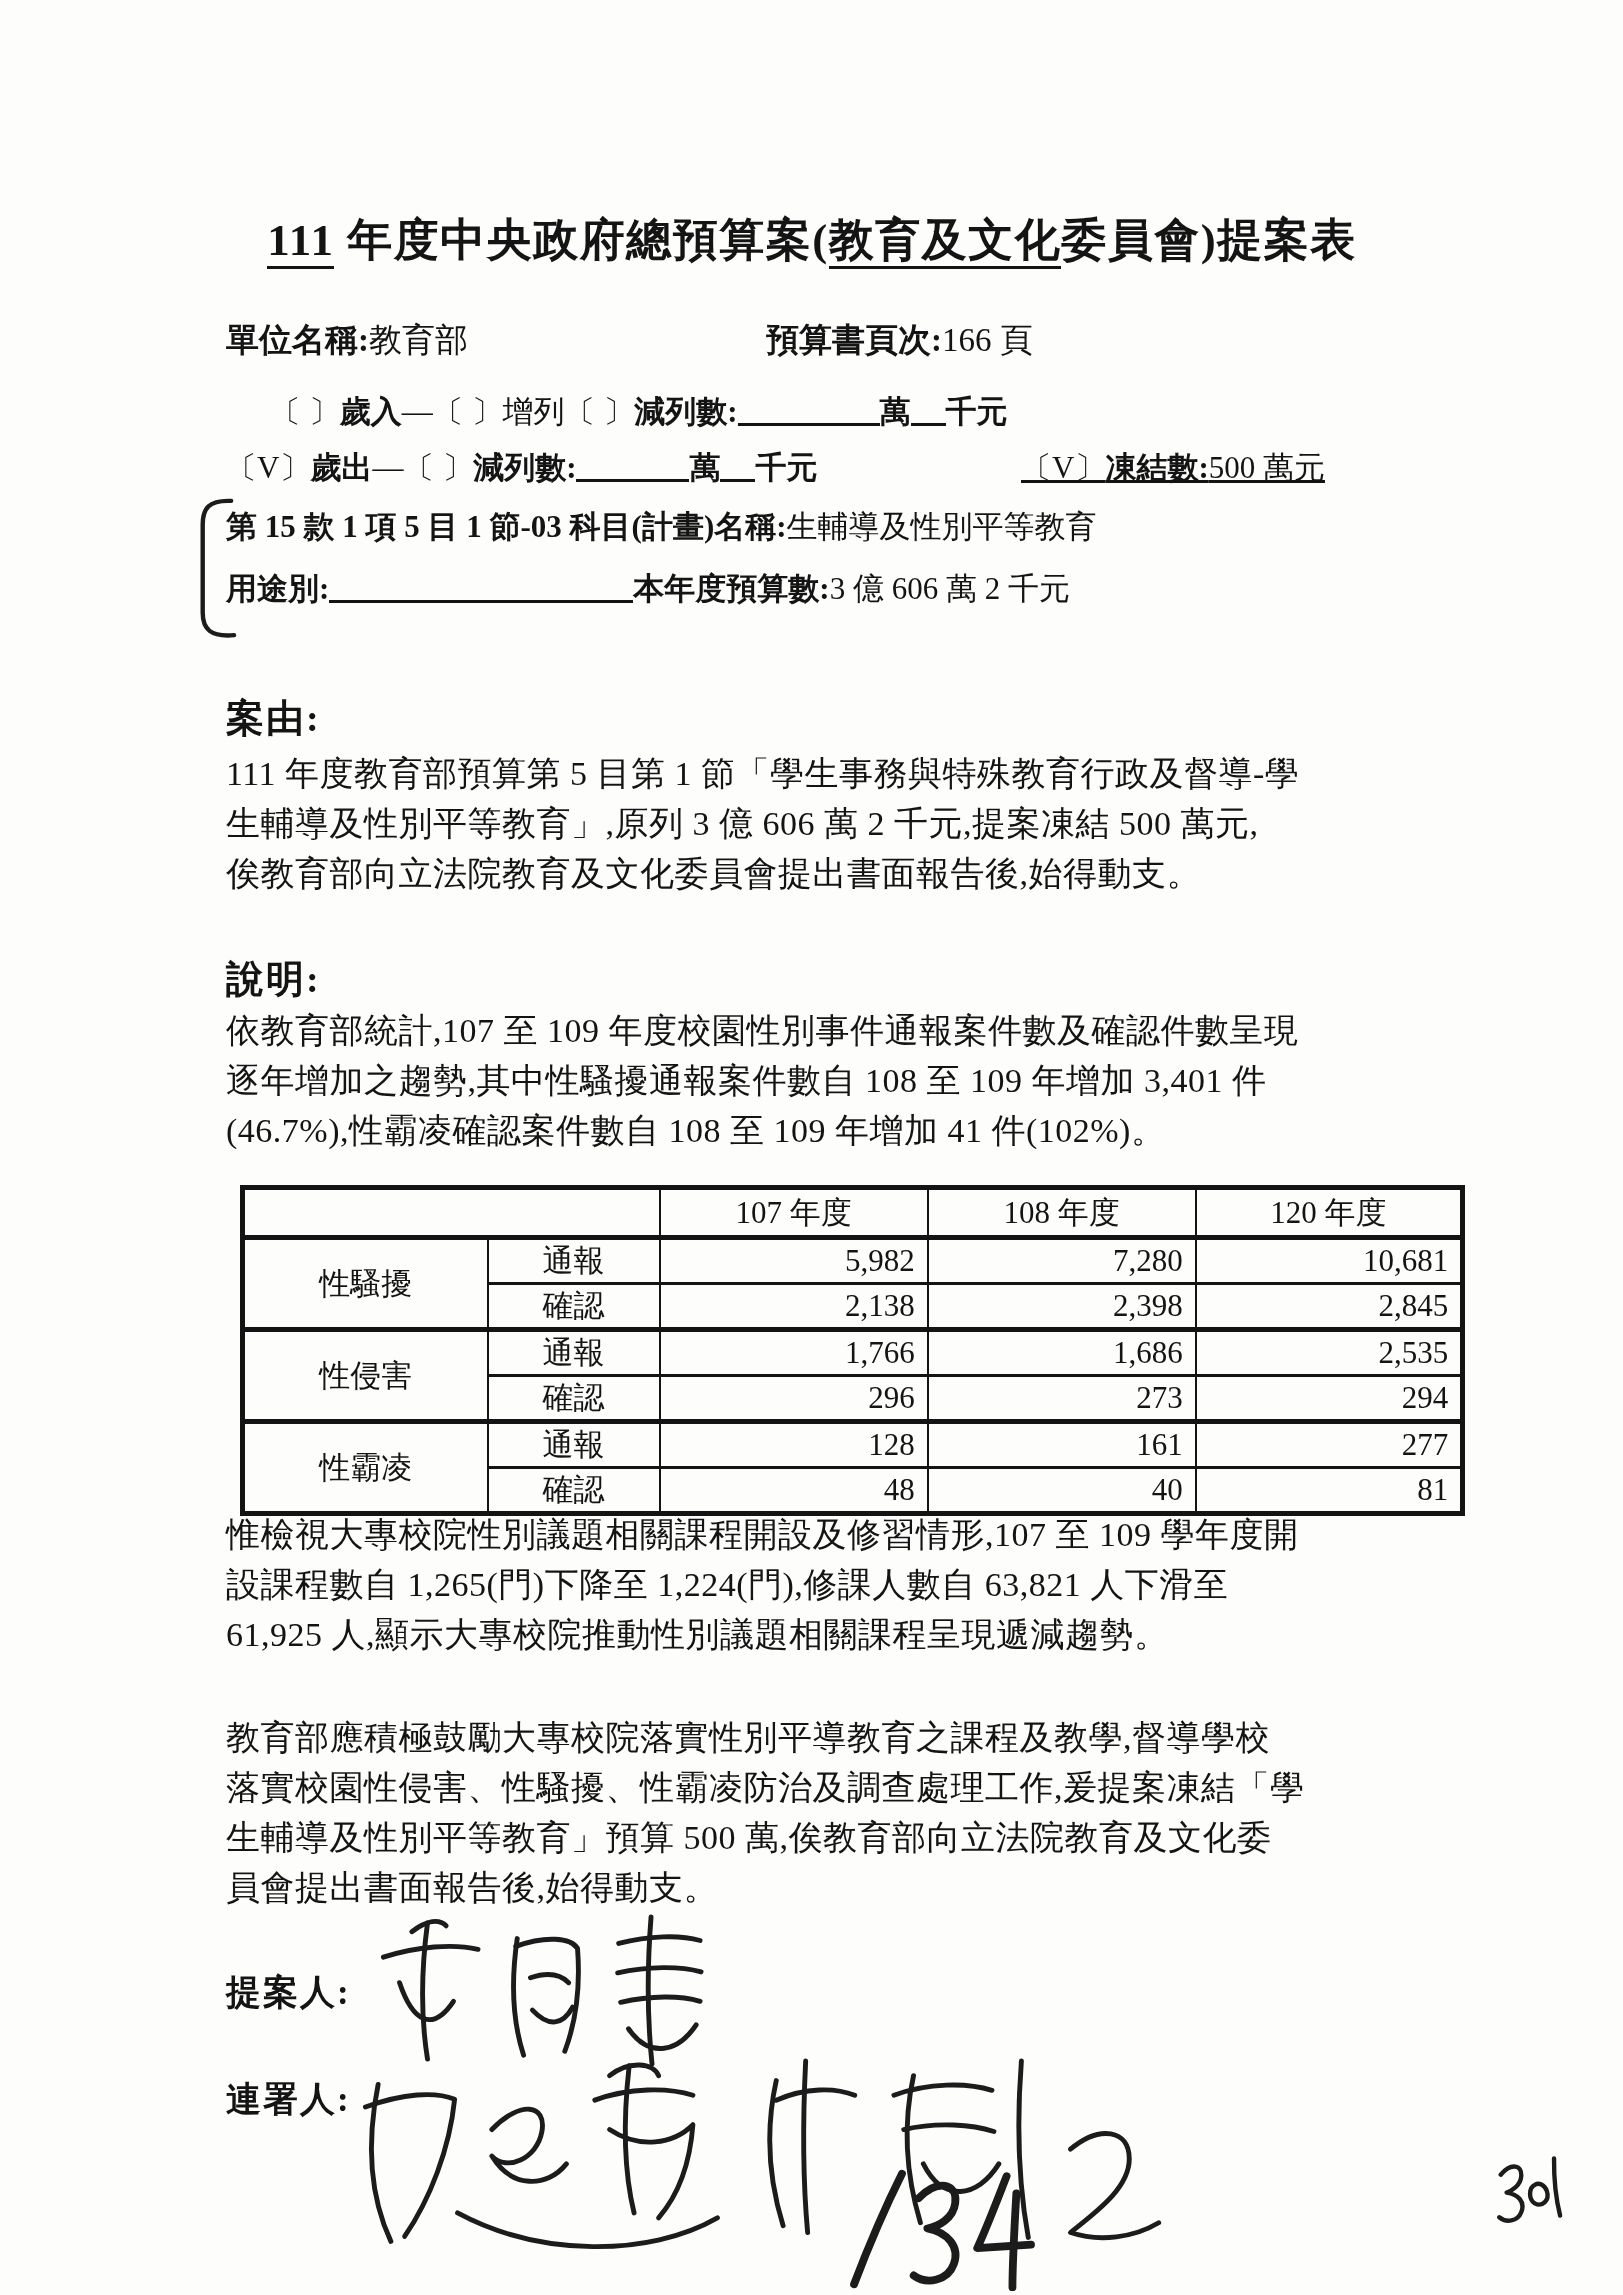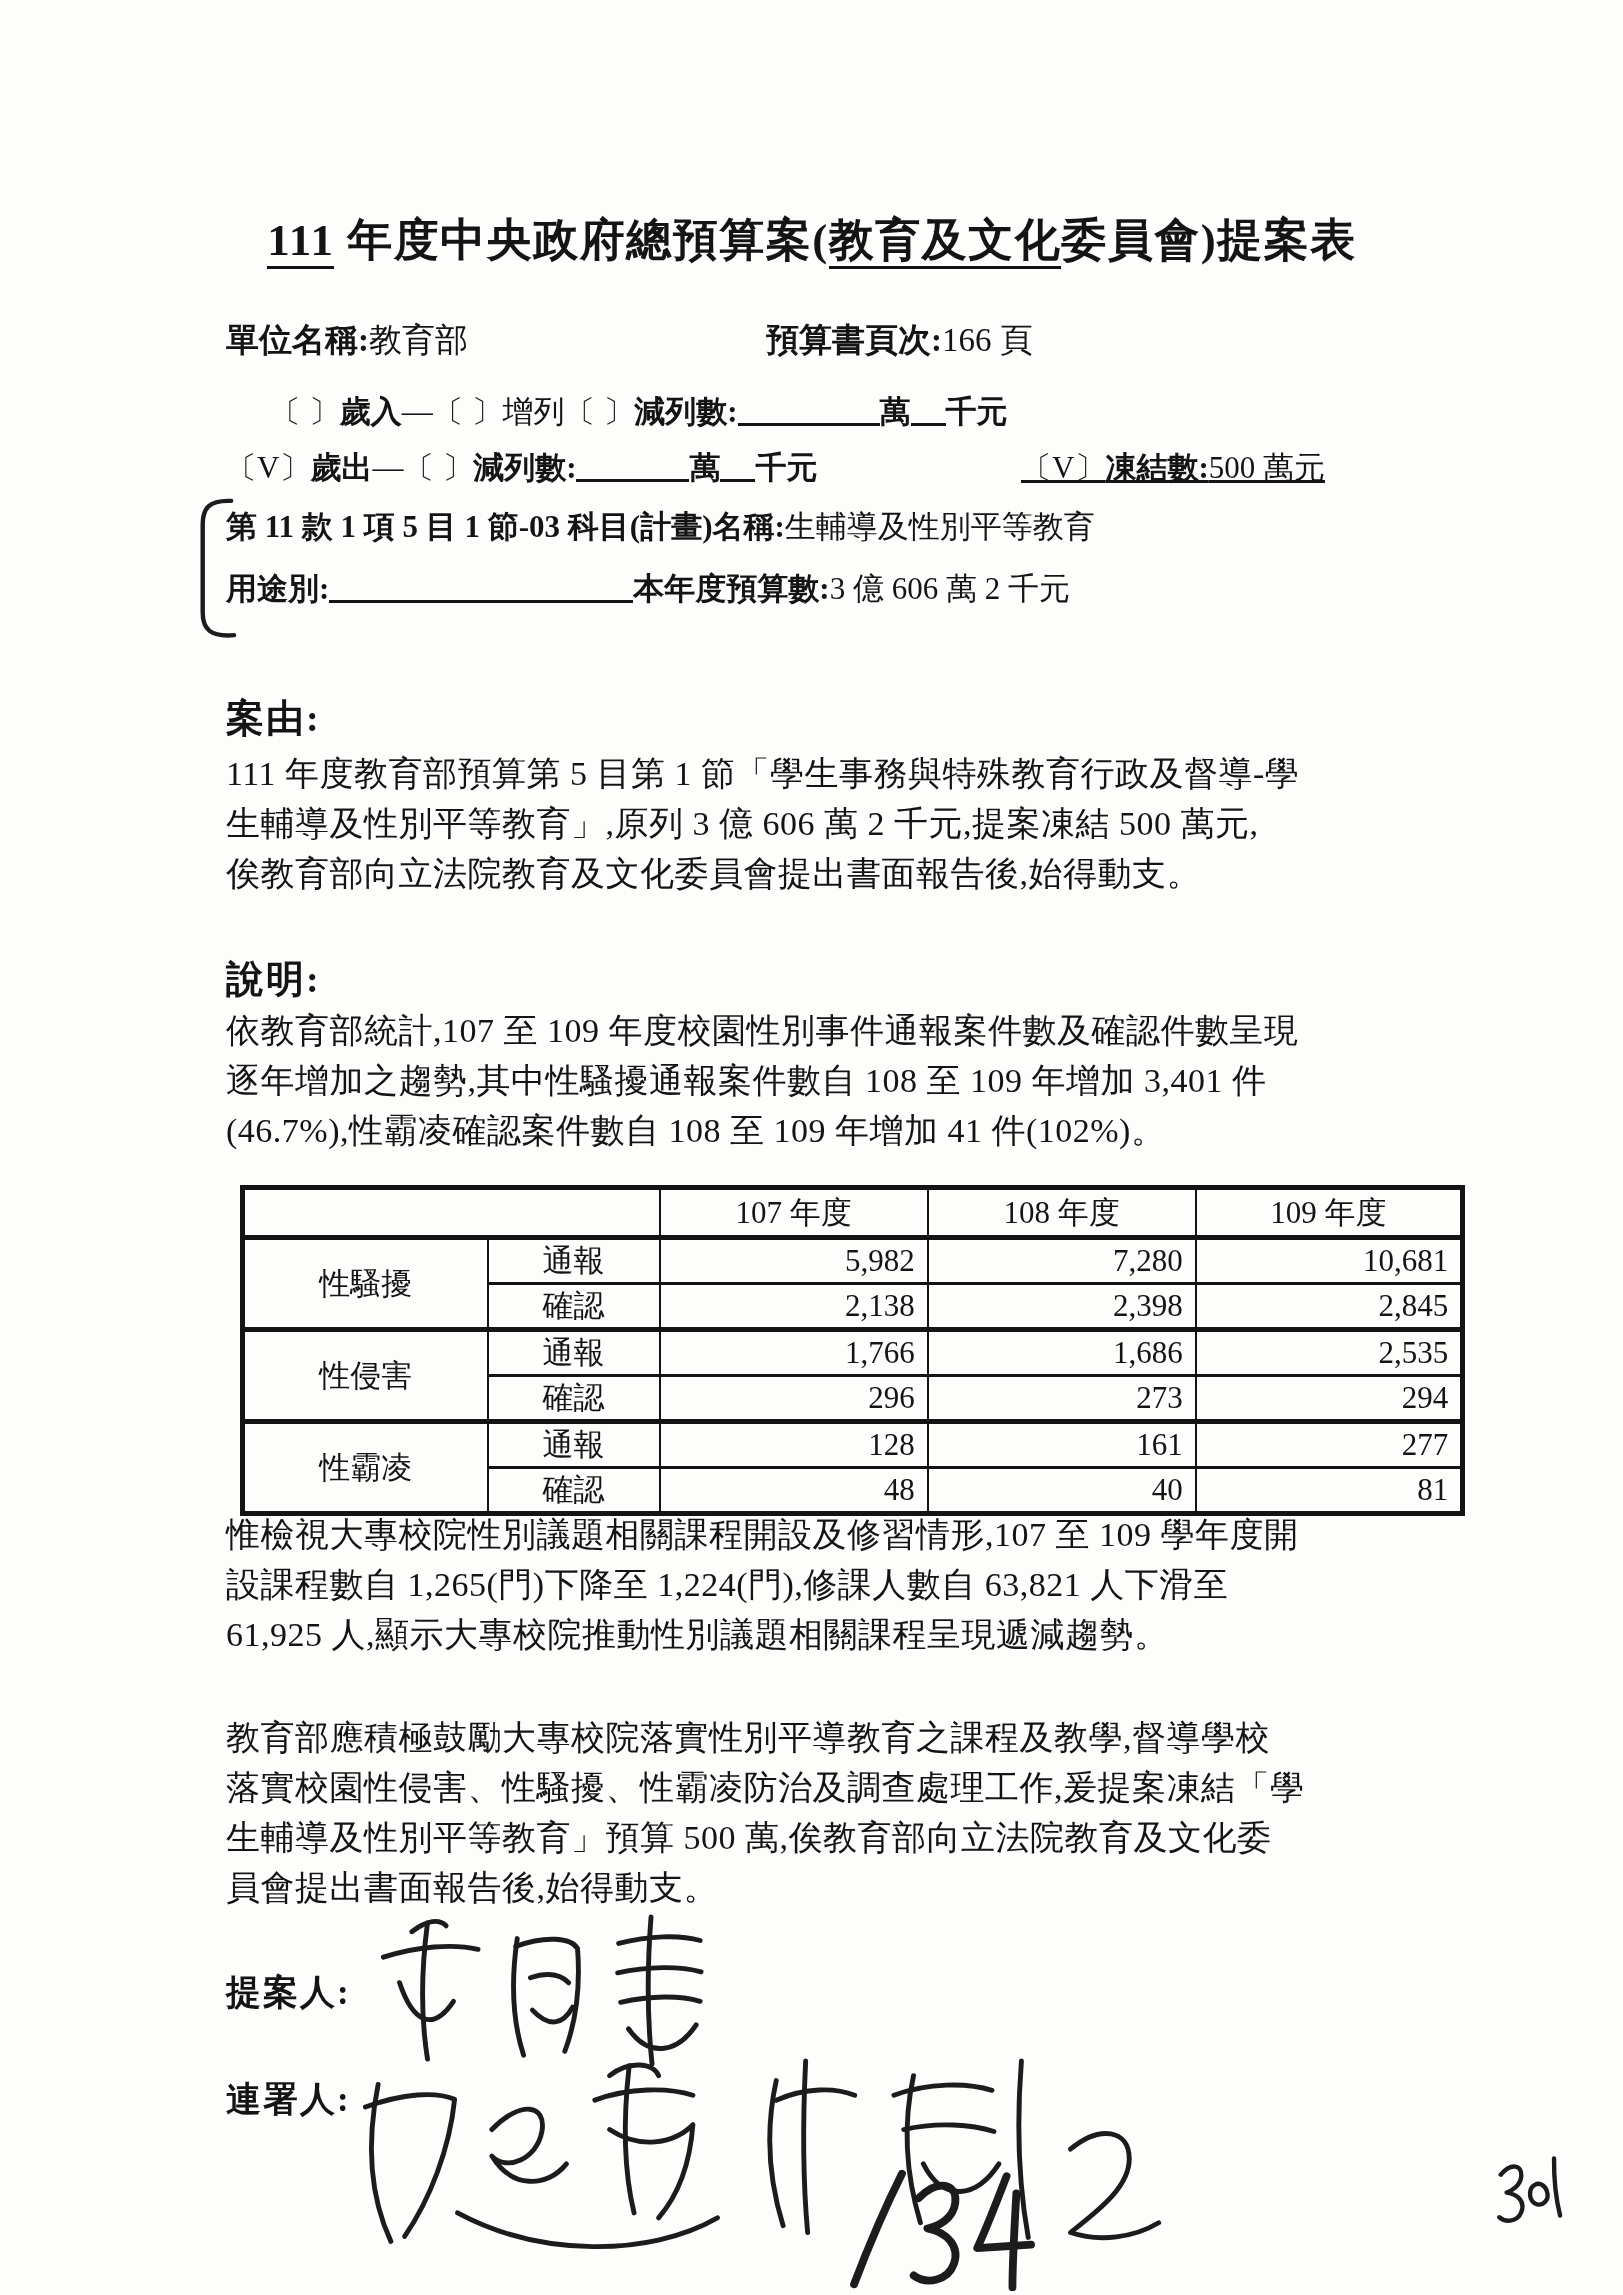--- a/index.html
+++ b/index.html
@@ -63,21 +63,21 @@
     <span class="abs" style="left:795px;top:0;text-decoration:underline;">
       <span>〔V〕</span><span class="b">凍結數:</span><span>500 萬元</span>
     </span>
   </div>
 
   <div class="hline fs64" style="top:506px;height:128px;">
     <svg class="ink" style="left:-38px;top:-9.8px;" width="49" height="147" viewBox="0 0 100 300">
       <path d="M88 10 C42 8 30 26 30 58 L30 238 C30 272 46 288 94 284" stroke-width="9"></path>
     </svg>
     <div class="abs nowrap" style="left:0;top:0;">
-      <span class="b">第 11 款 1 項 5 目 1 節-03 科目(計畫)名稱:</span><span>生輔導及性別平等教育</span>
+      <span class="b">第 15 款 1 項 5 目 1 節-03 科目(計畫)名稱:</span><span>生輔導及性別平等教育</span>
     </div>
     <div class="abs nowrap" style="left:0;top:62px;">
       <span class="b">用途別:</span><span class="blank" style="width:304px;"></span><span class="b">本年度預算數:</span><span>3 億 606 萬 2 千元</span>
     </div>
   </div>
 
   <div class="hline heading" style="top:693px;">案由:</div>
   <div class="hline para" style="top:749px;">
     <div>111 年度教育部預算第 5 目第 1 節「學生事務與特殊教育行政及督導-學</div>
     <div>生輔導及性別平等教育」,原列 3 億 606 萬 2 千元,提案凍結 500 萬元,</div>
@@ -98,21 +98,21 @@
           <col style="width:172px">
           <col style="width:268px">
           <col style="width:268px">
           <col style="width:267px">
         </colgroup>
       <tbody>
           <tr class="hrow">
         <td class="ctr" colspan="2"></td>
         <td class="ctr">107 年度</td>
         <td class="ctr">108 年度</td>
-        <td class="ctr">109 年度</td>
+        <td class="ctr">120 年度</td>
       </tr>
       <tr class="drow gsep">
         <td class="ctr" rowspan="2">性騷擾</td>
         <td class="ctr">通報</td>
         <td class="num">5,982</td>
         <td class="num">7,280</td>
         <td class="num">10,681</td>
       </tr>
       <tr class="drow">
         <td class="ctr">確認</td>

